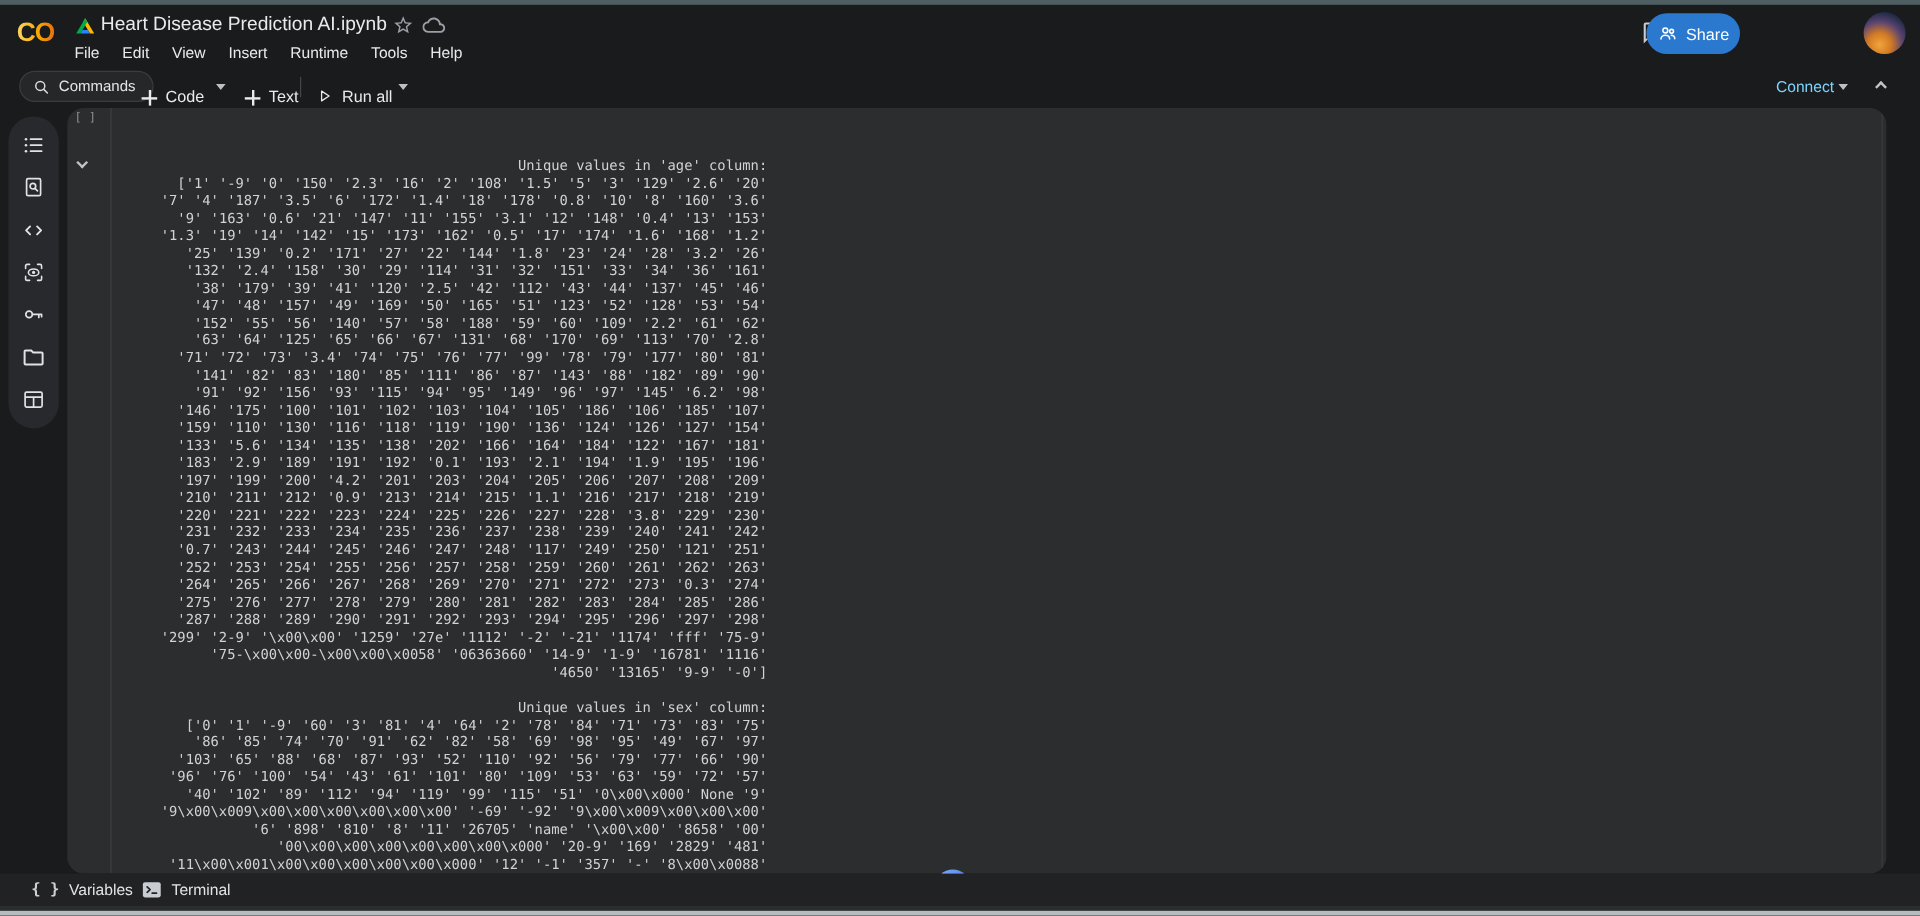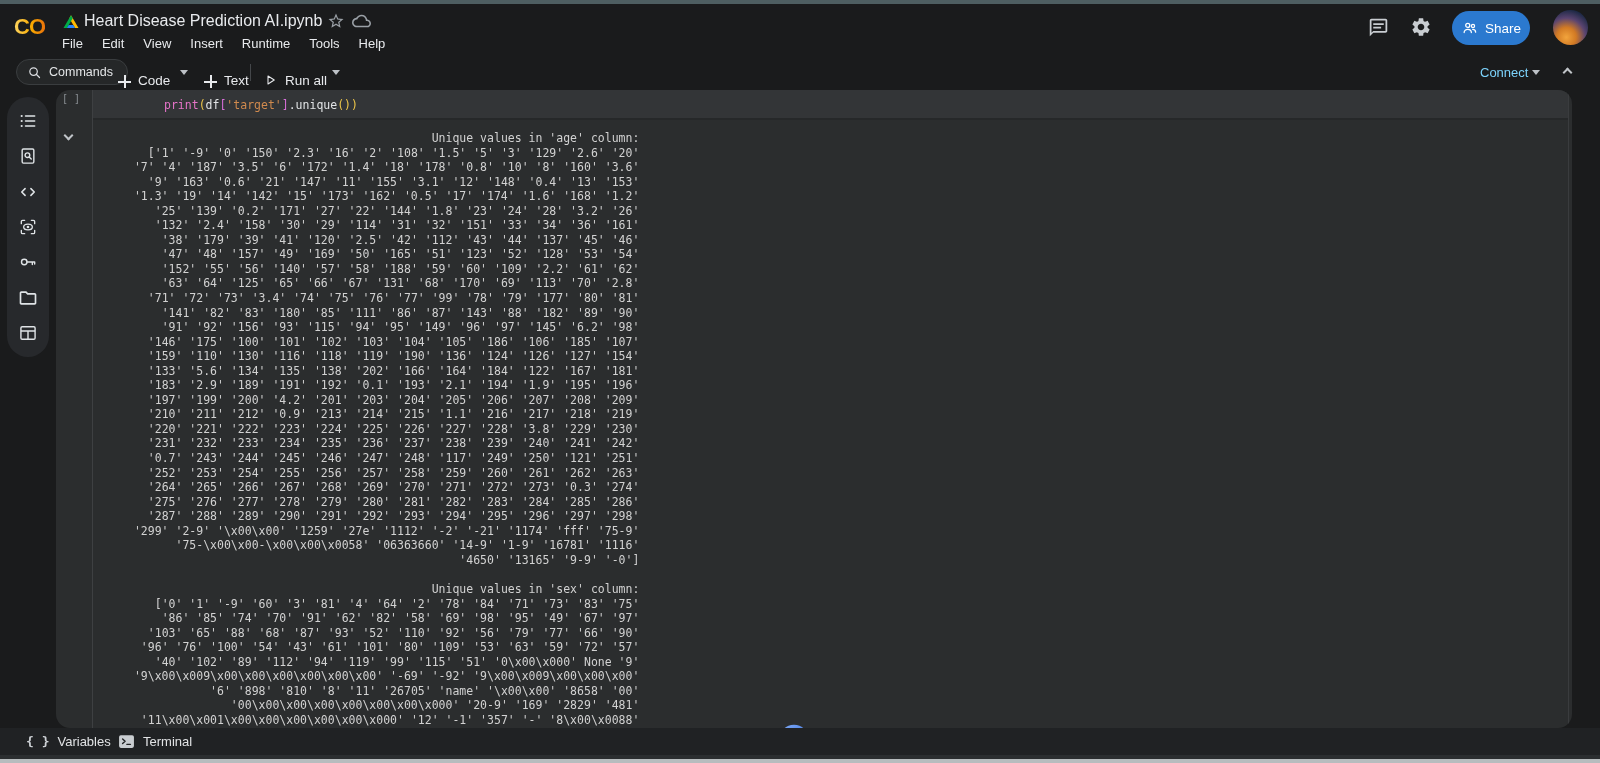--- a/index.html
+++ b/index.html
@@ -19,21 +19,21 @@
           -webkit-background-clip:text; background-clip:text; -webkit-text-fill-color:transparent; }
   .drive-ic { position:absolute; left:62px; top:13px; }
   .nb-title { position:absolute; left:84px; top:12px; font-size:16px; color:#e8eaed; cursor:pointer; }
   .star-ic  { position:absolute; left:327px; top:12px; cursor:pointer; }
   .cloud-ic { position:absolute; left:352px; top:13px; cursor:pointer; }
   .menubar { position:absolute; left:62px; top:36px; display:flex; gap:19px; }
   .menubar span { font-size:13px; color:#e8eaed; cursor:pointer; }
 
   .comment-btn { position:absolute; left:1368px; top:17px; cursor:pointer; }
   .gear-btn    { position:absolute; left:1410px; top:16px; cursor:pointer; }
-  .share-btn { position:absolute; left:1452px; top:11px; width:78px; height:34px;
+  .share-btn { position:absolute; left:1372px; top:11px; width:78px; height:34px;
                border-radius:17px; background:#2b79cf; display:flex; align-items:center;
                justify-content:center; gap:6px; cursor:pointer; }
   .share-btn span { color:#fff; font-size:13.5px; font-weight:500; }
   .avatar { position:absolute; left:1553px; top:10px; width:35px; height:35px; border-radius:50%;
             cursor:pointer;
             background:radial-gradient(circle at 38% 78%, #f2a43c 0%, #d27a24 28%, #5a4470 55%, #1c2844 80%, #10182b 100%); }
 
   
   .toolbar { position:absolute; left:0; top:56px; width:1600px; height:34px; }
   .cmd-pill { position:absolute; left:16px; top:3px; height:26px; padding:0 14px 0 10px;
@@ -258,23 +258,20 @@
           </g>
         </svg>
     </div>
   </div>
 
   <div class="canvas">
     <div class="cell-line"></div>
     <div class="exec-badge">[ ]</div>
     <span class="chev down out-chev"></span>
 
-    <div class="code-row">
-      <div class="code-text"><span class="tok-fn">print</span><span class="tok-g">(</span><span class="tok-v">df</span><span class="tok-o">[</span><span class="tok-s">'target'</span><span class="tok-o">]</span><span class="tok-v">.unique</span><span class="tok-g">(</span><span class="tok-g">)</span><span class="tok-g">)</span></div>
-    </div>
 
     <pre class="cell-output">Unique values in 'age' column:
 ['1' '-9' '0' '150' '2.3' '16' '2' '108' '1.5' '5' '3' '129' '2.6' '20'
  '7' '4' '187' '3.5' '6' '172' '1.4' '18' '178' '0.8' '10' '8' '160' '3.6'
  '9' '163' '0.6' '21' '147' '11' '155' '3.1' '12' '148' '0.4' '13' '153'
  '1.3' '19' '14' '142' '15' '173' '162' '0.5' '17' '174' '1.6' '168' '1.2'
  '25' '139' '0.2' '171' '27' '22' '144' '1.8' '23' '24' '28' '3.2' '26'
  '132' '2.4' '158' '30' '29' '114' '31' '32' '151' '33' '34' '36' '161'
  '38' '179' '39' '41' '120' '2.5' '42' '112' '43' '44' '137' '45' '46'
  '47' '48' '157' '49' '169' '50' '165' '51' '123' '52' '128' '53' '54'

